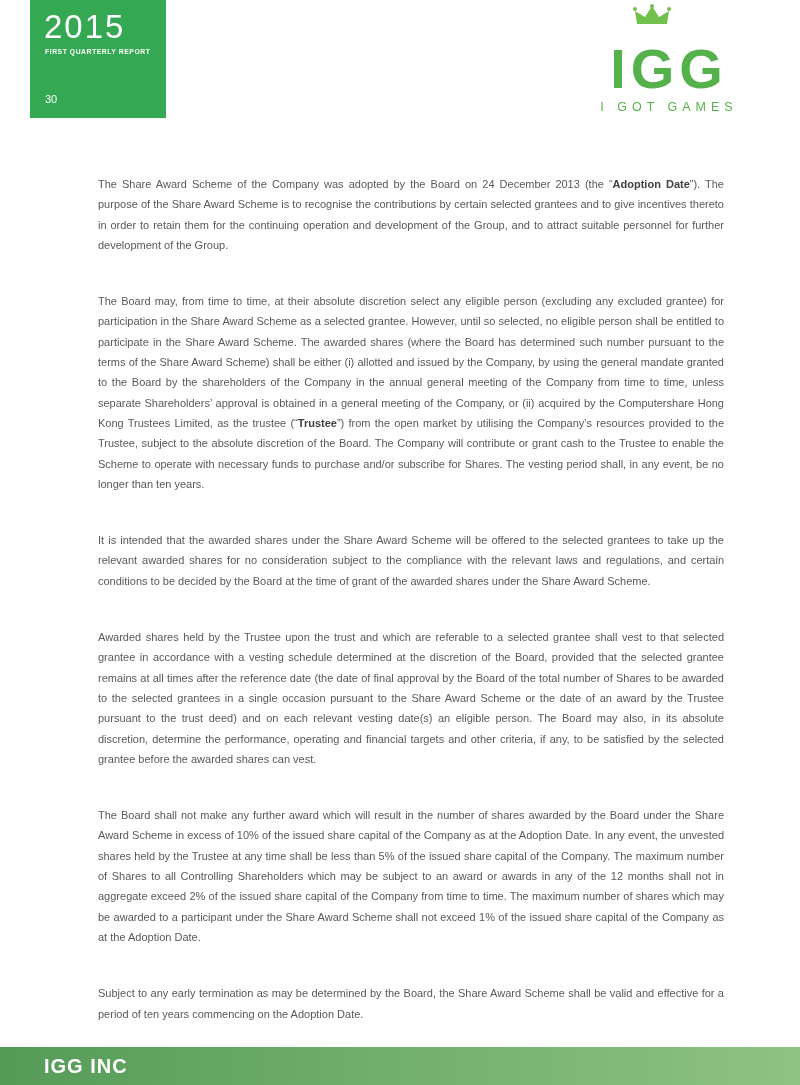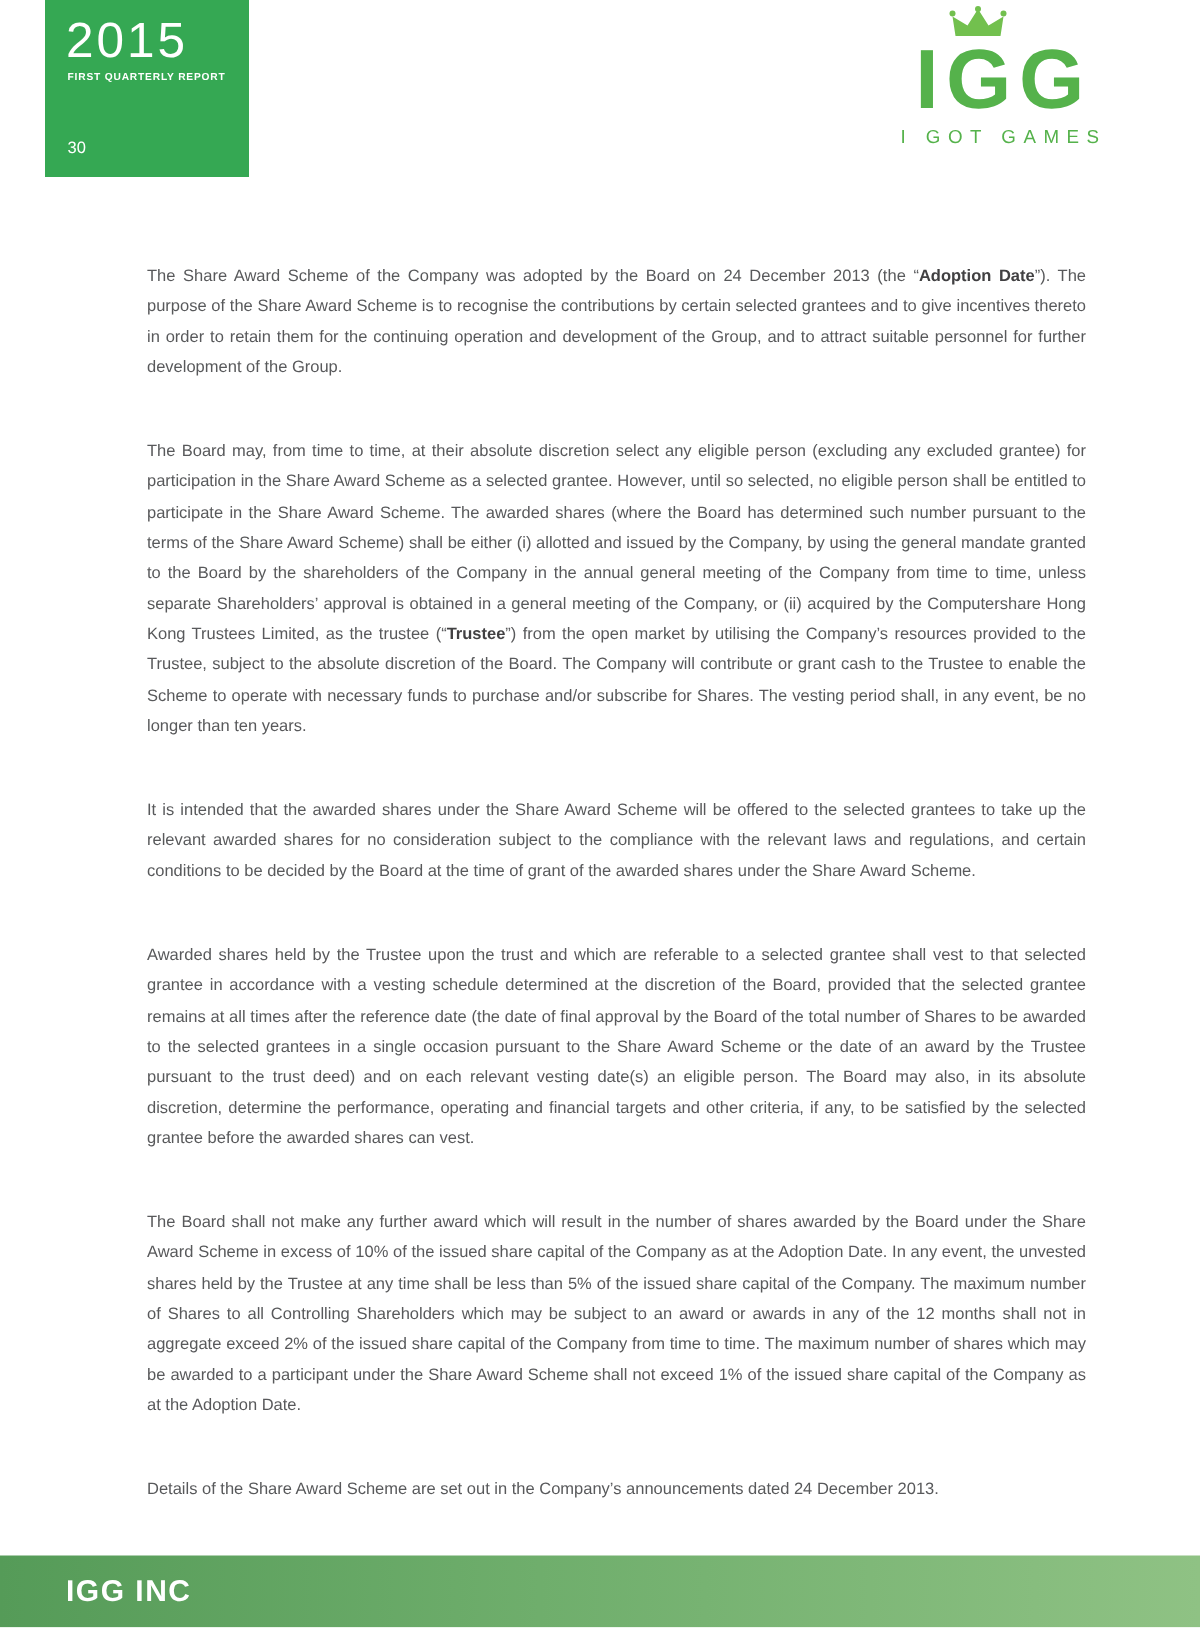--- a/index.html
+++ b/index.html
@@ -9,31 +9,31 @@
 
   
   .brand-block { position:absolute; left:30px; top:0; width:136px; height:118px; background:#35a853; color:#ffffff; }
   .year { font-size:33px; font-weight:300; letter-spacing:2px; padding:10px 0 0 14px; line-height:1.05; }
   .report-label { font-size:6.8px; font-weight:bold; letter-spacing:0.55px; padding-left:15px; margin-top:3px; white-space:nowrap; }
   .page-number { position:absolute; left:15px; bottom:13px; font-size:11px; }
 
   
   .igg-logo { position:absolute; left:588px; top:4px; width:162px; text-align:center; }
   .crown { position:absolute; left:44px; top:0px; }
-  .logo-text { margin-top:20px; font-size:56px; line-height:1.02; font-weight:bold; color:#55b24b; letter-spacing:5px; }
+  .logo-text { margin-top:36px; font-size:56px; line-height:1.02; font-weight:bold; color:#55b24b; letter-spacing:5px; }
   .logo-subtext { margin-top:3px; font-size:12.5px; font-weight:normal; color:#55b24b; letter-spacing:5px; white-space:nowrap; }
 
   
   .content { position:absolute; left:98px; top:138px; width:626px; }
   .title { color:#3ab54a; font-size:12px; font-weight:bold; margin-bottom:10px; letter-spacing:0.2px; }
   .para { font-size:11px; line-height:20.3px; color:#58595b; text-align:justify; text-justify:inter-word; margin-bottom:14px;margin-top:36px; }
   .para .bold { font-weight:bold; color:#414042; }
 
   
-  .footer { position:absolute; left:0; bottom:0; width:800px; height:48px;
+  .footer { position:absolute; left:0; bottom:0; width:800px; height:38px;
             background:linear-gradient(90deg,#559b58 0%,#6fae6c 45%,#8fc284 100%);
             display:flex; align-items:center; }
   .footer-text { color:#ffffff; font-size:20px; font-weight:bold; letter-spacing:1px; margin-left:44px; }
 </style>
 </head>
 <body>
 
 <div class="page">
 
   <div class="brand-block">
@@ -55,20 +55,21 @@
     <div class="logo-subtext">I GOT GAMES</div>
   </div>
 
   <div class="content">
     <div>
         <p class="para"><span>The Share Award Scheme of the Company was adopted by the Board on 24 December 2013 (the “</span><span class="bold">Adoption Date</span><span>”). The purpose of the Share Award Scheme is to recognise the contributions by certain selected grantees and to give incentives thereto in order to retain them for the continuing operation and development of the Group, and to attract suitable personnel for further development of the Group.</span></p>
         <p class="para"><span>The Board may, from time to time, at their absolute discretion select any eligible person (excluding any excluded grantee) for participation in the Share Award Scheme as a selected grantee. However, until so selected, no eligible person shall be entitled to participate in the Share Award Scheme. The awarded shares (where the Board has determined such number pursuant to the terms of the Share Award Scheme) shall be either (i) allotted and issued by the Company, by using the general mandate granted to the Board by the shareholders of the Company in the annual general meeting of the Company from time to time, unless separate Shareholders’ approval is obtained in a general meeting of the Company, or (ii) acquired by the Computershare Hong Kong Trustees Limited, as the trustee (“</span><span class="bold">Trustee</span><span>”) from the open market by utilising the Company’s resources provided to the Trustee, subject to the absolute discretion of the Board. The Company will contribute or grant cash to the Trustee to enable the Scheme to operate with necessary funds to purchase and/or subscribe for Shares. The vesting period shall, in any event, be no longer than ten years.</span></p>
         <p class="para"><span>It is intended that the awarded shares under the Share Award Scheme will be offered to the selected grantees to take up the relevant awarded shares for no consideration subject to the compliance with the relevant laws and regulations, and certain conditions to be decided by the Board at the time of grant of the awarded shares under the Share Award Scheme.</span></p>
         <p class="para"><span>Awarded shares held by the Trustee upon the trust and which are referable to a selected grantee shall vest to that selected grantee in accordance with a vesting schedule determined at the discretion of the Board, provided that the selected grantee remains at all times after the reference date (the date of final approval by the Board of the total number of Shares to be awarded to the selected grantees in a single occasion pursuant to the Share Award Scheme or the date of an award by the Trustee pursuant to the trust deed) and on each relevant vesting date(s) an eligible person. The Board may also, in its absolute discretion, determine the performance, operating and financial targets and other criteria, if any, to be satisfied by the selected grantee before the awarded shares can vest.</span></p>
         <p class="para"><span>The Board shall not make any further award which will result in the number of shares awarded by the Board under the Share Award Scheme in excess of 10% of the issued share capital of the Company as at the Adoption Date. In any event, the unvested shares held by the Trustee at any time shall be less than 5% of the issued share capital of the Company. The maximum number of Shares to all Controlling Shareholders which may be subject to an award or awards in any of the 12 months shall not in aggregate exceed 2% of the issued share capital of the Company from time to time. The maximum number of shares which may be awarded to a participant under the Share Award Scheme shall not exceed 1% of the issued share capital of the Company as at the Adoption Date.</span></p>
+        <p class="para"><span>Subject to any early termination as may be determined by the Board, the Share Award Scheme shall be valid and effective for a period of ten years commencing on the Adoption Date.</span></p>
         <p class="para"><span>Details of the Share Award Scheme are set out in the Company’s announcements dated 24 December 2013.</span></p>
       </div>
   </div>
 
   <div class="footer">
     <div class="footer-text">IGG INC</div>
   </div>
 
 </div>
 

